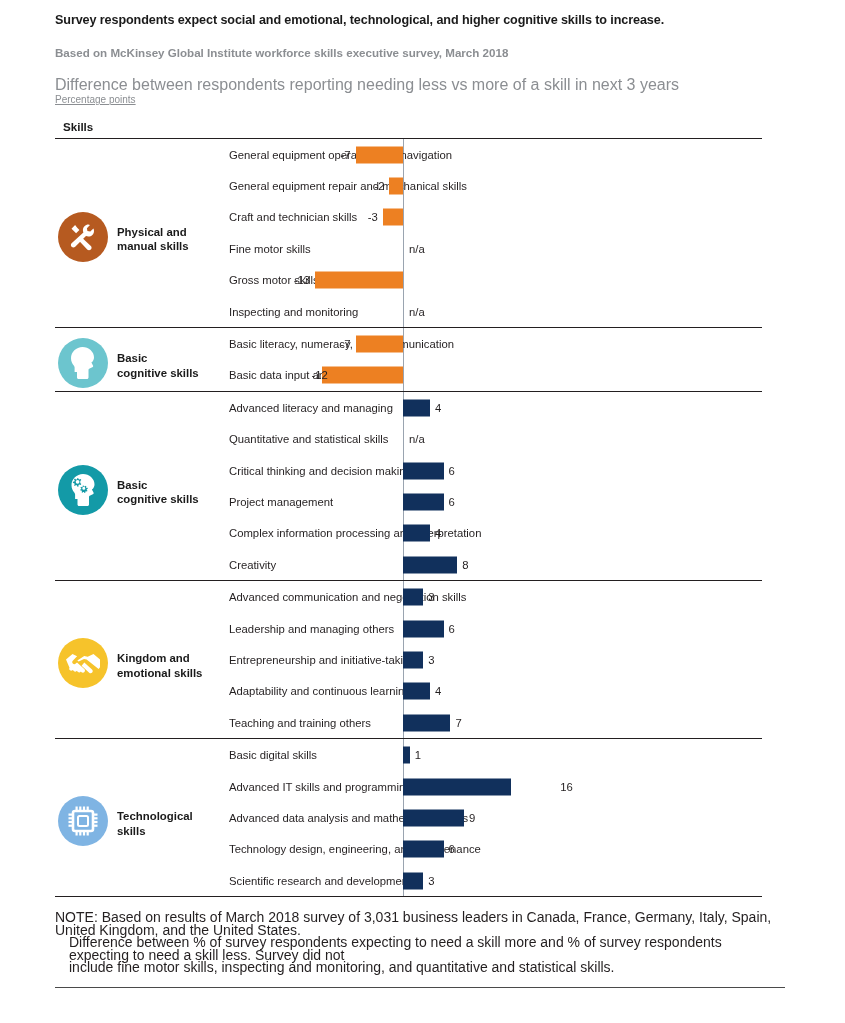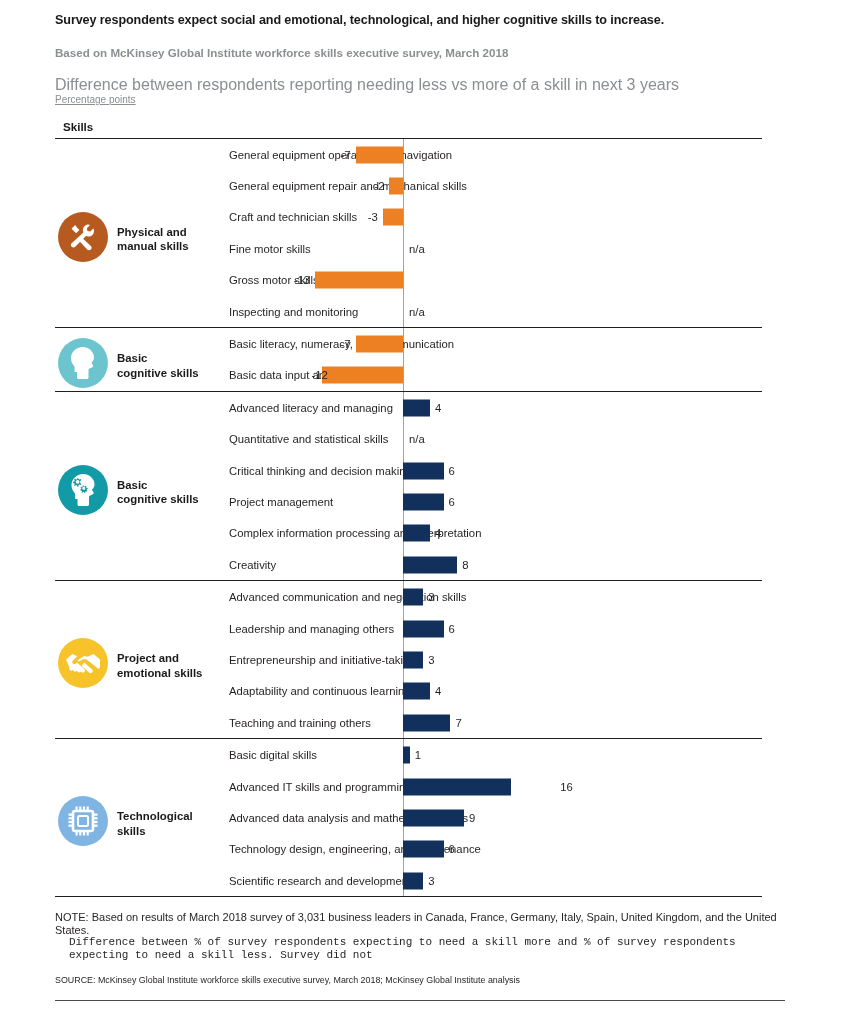--- a/index.html
+++ b/index.html
@@ -134,25 +134,25 @@
     display: flex; align-items: center; justify-content: center;
   }
   .ico svg { display: block; }
 
   
   .notes {
     margin: 14px 0 0 55px;
     width: 730px;
   }
   .note {
-    font-size: 11px;
+    font-size: 14px;
     color: #231f20;
     line-height: 12.4px;
   }
-  .note .ind { display: block; padding-left: 14px; font-family: Liberation Mono, monospace; }
+  .note .ind { display: block; padding-left: 14px; }
   .source {
     margin-top: 13px;
     font-size: 8.9px;
     color: #231f20;
     line-height: 12.4px;
   }
   .bottom-rule {
     margin: 14px 0 0 55px;
     width: 730px;
     height: 0;
@@ -304,21 +304,21 @@
           <svg width="38" height="26" viewBox="0 0 38 26">
             <g fill="#ffffff">
               <path d="M2 9.5 8.5 4l4.6 2.3L9 10.5c-1 1-1 2.2-.2 3 .8.9 2.1.9 3 .1l1.2-1.1 7.3 6.6c.9.8.9 2.1.1 2.9-.8.9-2 .9-2.9.2l-.7-.6-.1.2c-.8.8-2.1.8-2.9 0l-1-.9-.2.2c-.8.8-2 .8-2.8 0l-1-1-.3.2c-.8.7-2 .6-2.8-.2-.6-.7-.6-1.6-.2-2.3L2 9.5z"></path>
               <path d="M36 9.5 29.5 4l-5.8 2.8-3.5-.8-6.9 4.4 1.4 1.1 5.3-2.5 2.6.6 12 9.3 1.4-1.7z"></path>
               <path d="M20.3 12.4 28 19.6c.9.8 1 2.1.2 3-.8.9-2.1 1-3 .2l-7.6-7.1z"></path>
             </g>
           </svg>
         </div>
       </div>
       <div class="grp-label">
-        <div>Project and</div>
+        <div>Kingdom and</div>
         <div>emotional skills</div>
       </div>
       <div class="rows">
         <div class="axis" style="left: 174px;"></div>
         <div class="row">
           <div class="row-label">Advanced communication and negotiation skills</div>
           <div class="bar pos" style="width: 20.31px; left: 174px;"></div>
           <div class="val" style="left: 199.31px;">3</div>
         </div>
         <div class="row">
@@ -404,16 +404,16 @@
         </div>
       </div>
     </div>
     <div class="rule"></div>
   </div>
 
 <div class="notes">
   <div class="note">
     <span>NOTE:</span><span> Based on results of March 2018 survey of 3,031 business leaders in Canada, France, Germany, Italy, Spain, United Kingdom, and the United States.</span>
     <span class="ind">Difference between % of survey respondents expecting to need a skill more and % of survey respondents expecting to need a skill less. Survey did not</span>
+    <span class="ind">include fine motor skills, inspecting and monitoring, and quantitative and statistical skills.</span>
   </div>
-  <div class="source">SOURCE:  McKinsey Global Institute workforce skills executive survey, March 2018; McKinsey Global Institute analysis</div>
 </div>
 <div class="bottom-rule"></div>
 
 </body></html>

